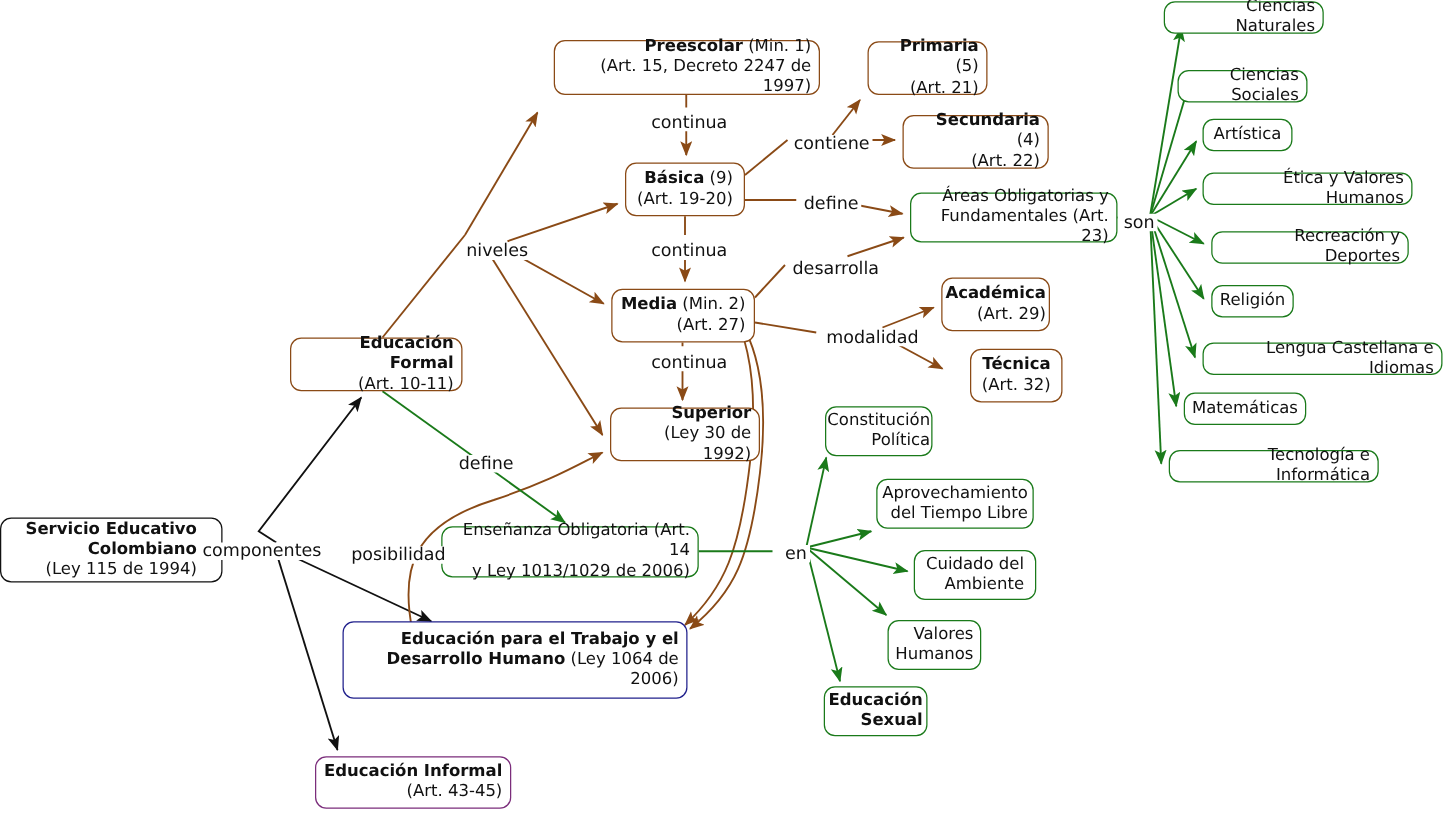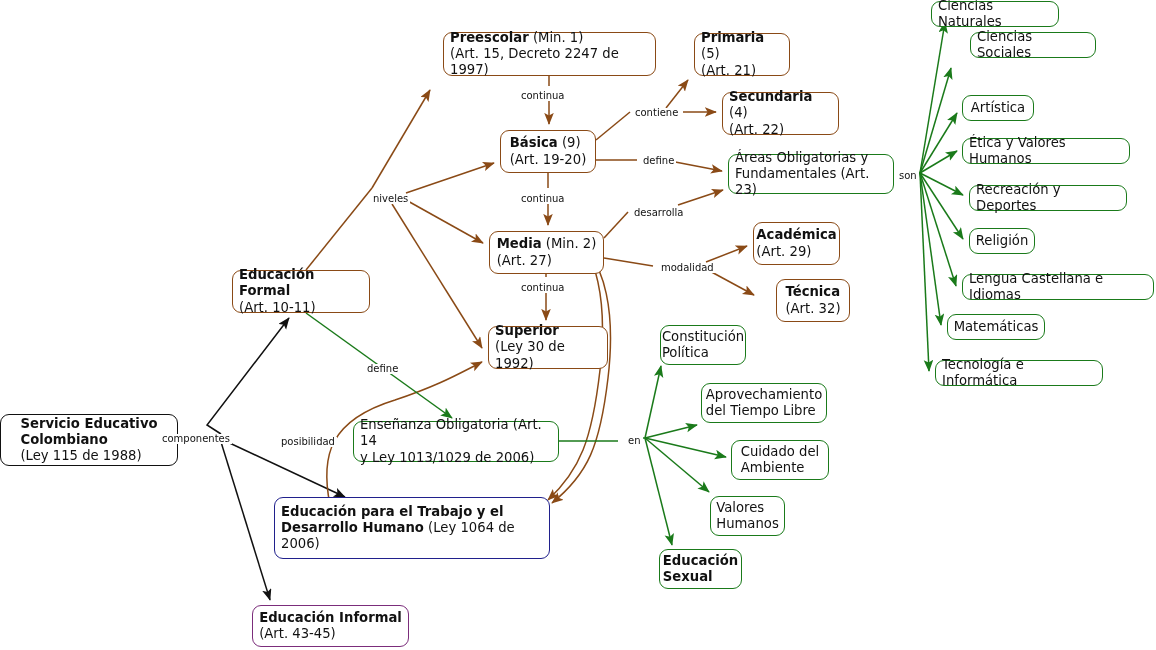--- a/index.html
+++ b/index.html
@@ -26,36 +26,36 @@
   }
   .node {
     position: absolute;
     box-sizing: border-box;
     border: 1.6px solid #8a4a16;
     border-radius: 9px;
     background: #ffffff;
     display: flex;
     align-items: center;
     justify-content: center;
-    text-align: left;
+    text-align: right;
     line-height: 1.22;
     color: #111111;
     font-size: 13.2px;
     padding: 2px 6px;
   }
   .node .t { display: block; }
   .node b { font-weight: bold; }
   .node.green { border-color: #1a7a1a; }
   .node.navy  { border-color: #20208c; }
   .node.purple{ border-color: #7b2d7b; }
   .node.black { border-color: #111111; }
 
   .elabel {
     position: absolute;
-    font-size: 10px;
+    font-size: 14px;
     color: #111111;
     background: #ffffff;
     padding: 0 2px;
     white-space: nowrap;
     line-height: 1;
   }
 </style>
 </head>
 <body>
 
@@ -139,21 +139,21 @@
       <path d="M645,438 L709,492" marker-end="url(#ah-green)"></path>
       <path d="M645,438 L672,545" marker-end="url(#ah-green)"></path>
     </g>
   </svg>
 
   <div id="nodes-layer">
       <div class="node black" style="left: 0px; top: 414px; width: 178px; height: 52px;">
         <div>
           <span class="t"><b>Servicio Educativo</b></span>
           <span class="t"><b>Colombiano</b></span>
-          <span class="t">(Ley 115 de 1988)</span>
+          <span class="t">(Ley 115 de 1994)</span>
         </div>
       </div>
       <div class="node " style="left: 232px; top: 270px; width: 138px; height: 43px;">
         <div>
           <span class="t"><b>Educación Formal</b></span>
           <span class="t">(Art. 10-11)</span>
         </div>
       </div>
       <div class="node " style="left: 443px; top: 32px; width: 213px; height: 44px;">
         <div>
@@ -225,21 +225,21 @@
         <div>
           <span class="t"><b>Educación Informal</b></span>
           <span class="t">(Art. 43-45)</span>
         </div>
       </div>
       <div class="node green" style="left: 931px; top: 1px; width: 128px; height: 26px;">
         <div>
           <span class="t">Ciencias Naturales</span>
         </div>
       </div>
-      <div class="node green" style="left: 942px; top: 32px; width: 126px; height: 26px; margin-left: 28px;">
+      <div class="node green" style="left: 942px; top: 56px; width: 104px; height: 26px;">
         <div>
           <span class="t">Ciencias Sociales</span>
         </div>
       </div>
       <div class="node green" style="left: 962px; top: 95px; width: 72px; height: 26px;">
         <div>
           <span class="t">Artística</span>
         </div>
       </div>
       <div class="node green" style="left: 962px; top: 138px; width: 168px; height: 26px;">

